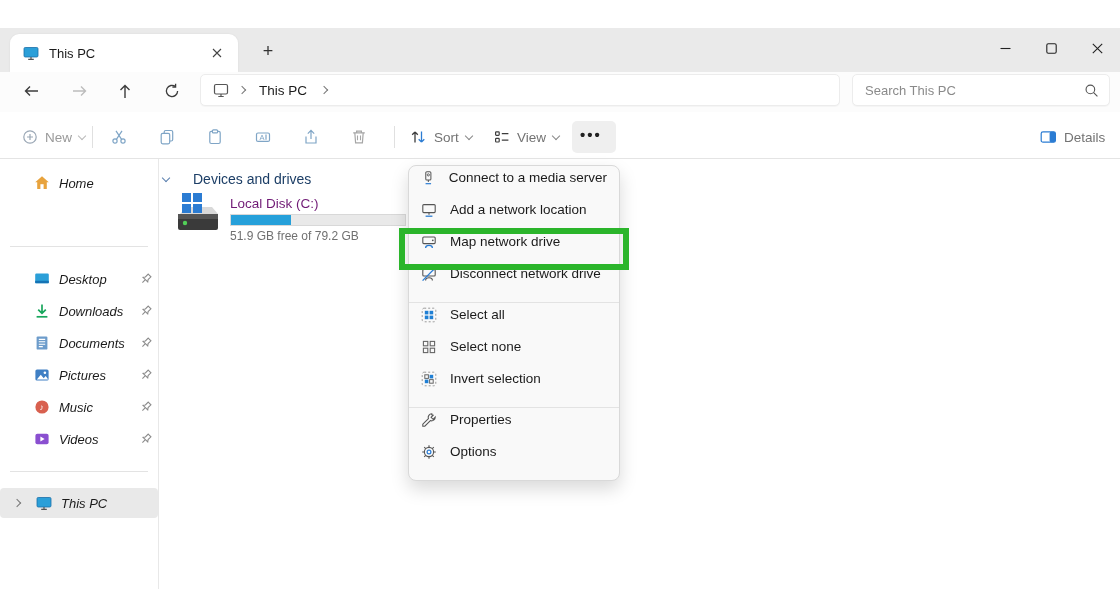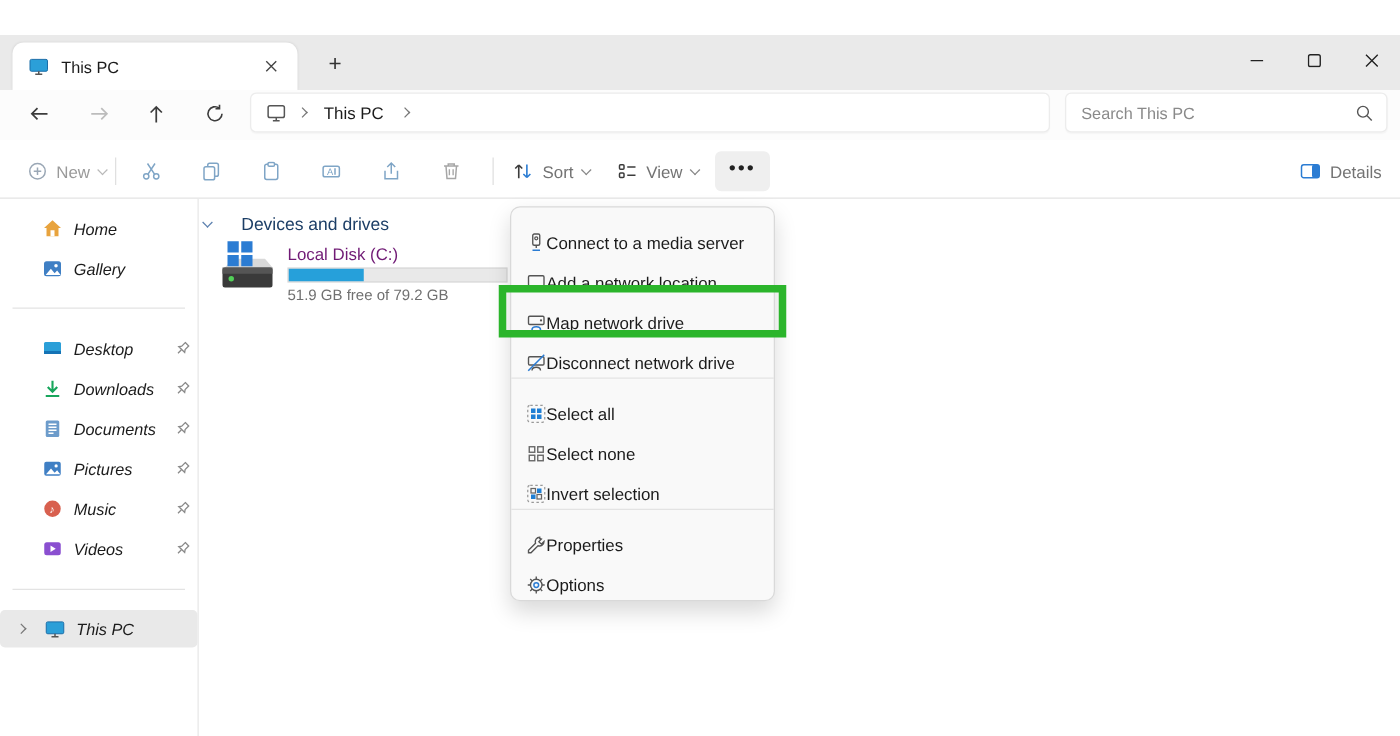--- a/index.html
+++ b/index.html
@@ -25,21 +25,21 @@
   .searchbox { left:852px; width:258px; padding:0 10px 0 12px; }
   .searchbox input { flex:1; border:none; outline:none; font-size:13px; color:#333; background:transparent; font-family:inherit; }
   .searchbox input::placeholder { color:#8a8a8a; }
 
   
   .chev-r { width:6px; height:6px; border-top:1.3px solid #777; border-right:1.3px solid #777; transform:rotate(45deg); display:inline-block; }
   .chev-d { width:6px; height:6px; border-right:1.3px solid #888; border-bottom:1.3px solid #888; transform:rotate(45deg); display:inline-block; margin-top:-3px; }
 
   
   .toolbar { position:absolute; left:0; top:84px; width:1120px; height:47px; background:#fff; border-bottom:1px solid #e4e4e4; }
-  .tbtn { position:absolute; top:93px; height:32px; display:flex; align-items:center; justify-content:center; gap:7px; border-radius:5px; padding:0 8px; }
+  .tbtn { position:absolute; top:93px; height:32px; display:flex; align-items:center; justify-content:flex-start; gap:7px; border-radius:5px; padding:0 8px; }
   .tbtn .lbl { font-size:13.5px; color:#737373; }
   .tbtn.disabled .lbl { color:#9a9a9a; }
   .vsep { position:absolute; top:98px; width:1px; height:22px; background:#e0e0e0; }
   .more-btn { background:#efefef; }
   .dots { font-size:15px; letter-spacing:2px; color:#222; font-weight:bold; margin-top:-6px; }
 
   
   .sidebar { position:absolute; left:0; top:132px; width:158px; height:433px; background:#fff; }
   .side-divider { position:absolute; left:158px; top:131px; width:1px; height:434px; background:#e8e8e8; }
   .srow { position:absolute; left:0; width:158px; height:30px; display:flex; align-items:center; font-size:13px; color:#1b1b1b; }
@@ -56,21 +56,21 @@
   .group-header { position:absolute; left:163px; top:143px; display:flex; align-items:center; gap:24px; }
   .group-title { color:#1c3e66; font-size:14px; }
   .drive-icon { position:absolute; left:174px; top:162px; }
   .drive-name { position:absolute; left:230px; top:168px; font-size:13.5px; color:#701a75; }
   .drive-bar { position:absolute; left:230px; top:186px; width:176px; height:12px; background:#e9e9e9; border:1px solid #d8d8d8; }
   .drive-fill { height:100%; background:#26a0da; }
   .drive-free { position:absolute; left:230px; top:201px; font-size:12px; color:#707070; }
 
   
   .menu { position:absolute; left:408px; top:137px; width:212px; background:#f9f9f9; border:1px solid #d9d9d9; border-radius:8px; box-shadow:0 8px 18px rgba(0,0,0,.15); padding:4px 0; z-index:5; }
-  .mitem { height:32px; display:flex; align-items:flex-end; padding:0 12px; font-size:13.5px; color:#1b1b1b; white-space:nowrap; }
+  .mitem { height:32px; display:flex; align-items:flex-start; padding:0 12px; gap:13px; font-size:13.5px; color:#1b1b1b; white-space:nowrap; }
   .msep { height:1px; background:#e3e3e3; margin:4px 0; }
 
   
   .green-box { position:absolute; left:399px; top:200px; width:230px; height:42px; border:6px solid #2bb52b; z-index:9; pointer-events:none; }
 
   
   .statusbar { position:absolute; left:0; top:565px; width:1120px; height:24px; border-top:1px solid #e8e8e8; background:#fff; }
   .status-count { position:absolute; left:14px; top:570px; font-size:12px; color:#444; }
   .status-vsep { position:absolute; left:64px; top:569px; width:1px; height:15px; background:#ddd; }
   .status-icons { position:absolute; right:14px; top:569px; display:flex; gap:10px; }
@@ -239,28 +239,20 @@
   <div class="sidebar"></div>
   <div class="side-divider"></div>
 
   <div class="srow" style="top:140px">
     <svg class="icon16" width="16" height="16" viewBox="0 0 16 16">
       <path d="M8 1.2L1.2 7.3h2V14h9.6V7.3h2z" fill="#e8a33d"></path>
       <rect x="6.4" y="9.2" width="3.2" height="4.8" fill="#fff"></rect>
     </svg>
     <span class="slabel">Home</span>
   </div>
-  <div class="srow" style="top:172px">
-    <svg class="icon16" width="16" height="16" viewBox="0 0 16 16">
-      <rect x="1.2" y="2" width="13.6" height="12" rx="2" fill="#3f7fc4"></rect>
-      <circle cx="10.8" cy="5.6" r="1.4" fill="#fff"></circle>
-      <path d="M2.5 13l4.2-5 3 3.6 2-2.2 2.8 3.6z" fill="#fff"></path>
-    </svg>
-    <span class="slabel">Gallery</span>
-  </div>
   <div class="hsep" style="top:218px"></div>
 
   <div class="srow" style="top:236px">
     <svg class="icon16" width="16" height="16" viewBox="0 0 16 16">
       <rect x="1.2" y="2.6" width="13.6" height="9.6" rx="1.2" fill="#2b9fd8"></rect>
       <rect x="1.2" y="9.8" width="13.6" height="2.4" fill="#1573b5"></rect>
     </svg>
     <span class="slabel">Desktop</span>
     <svg class="pin" width="14" height="14" viewBox="0 0 16 16">
       <g transform="rotate(45 8 8)" fill="none" stroke="#8a8a8a" stroke-width="1.2">

